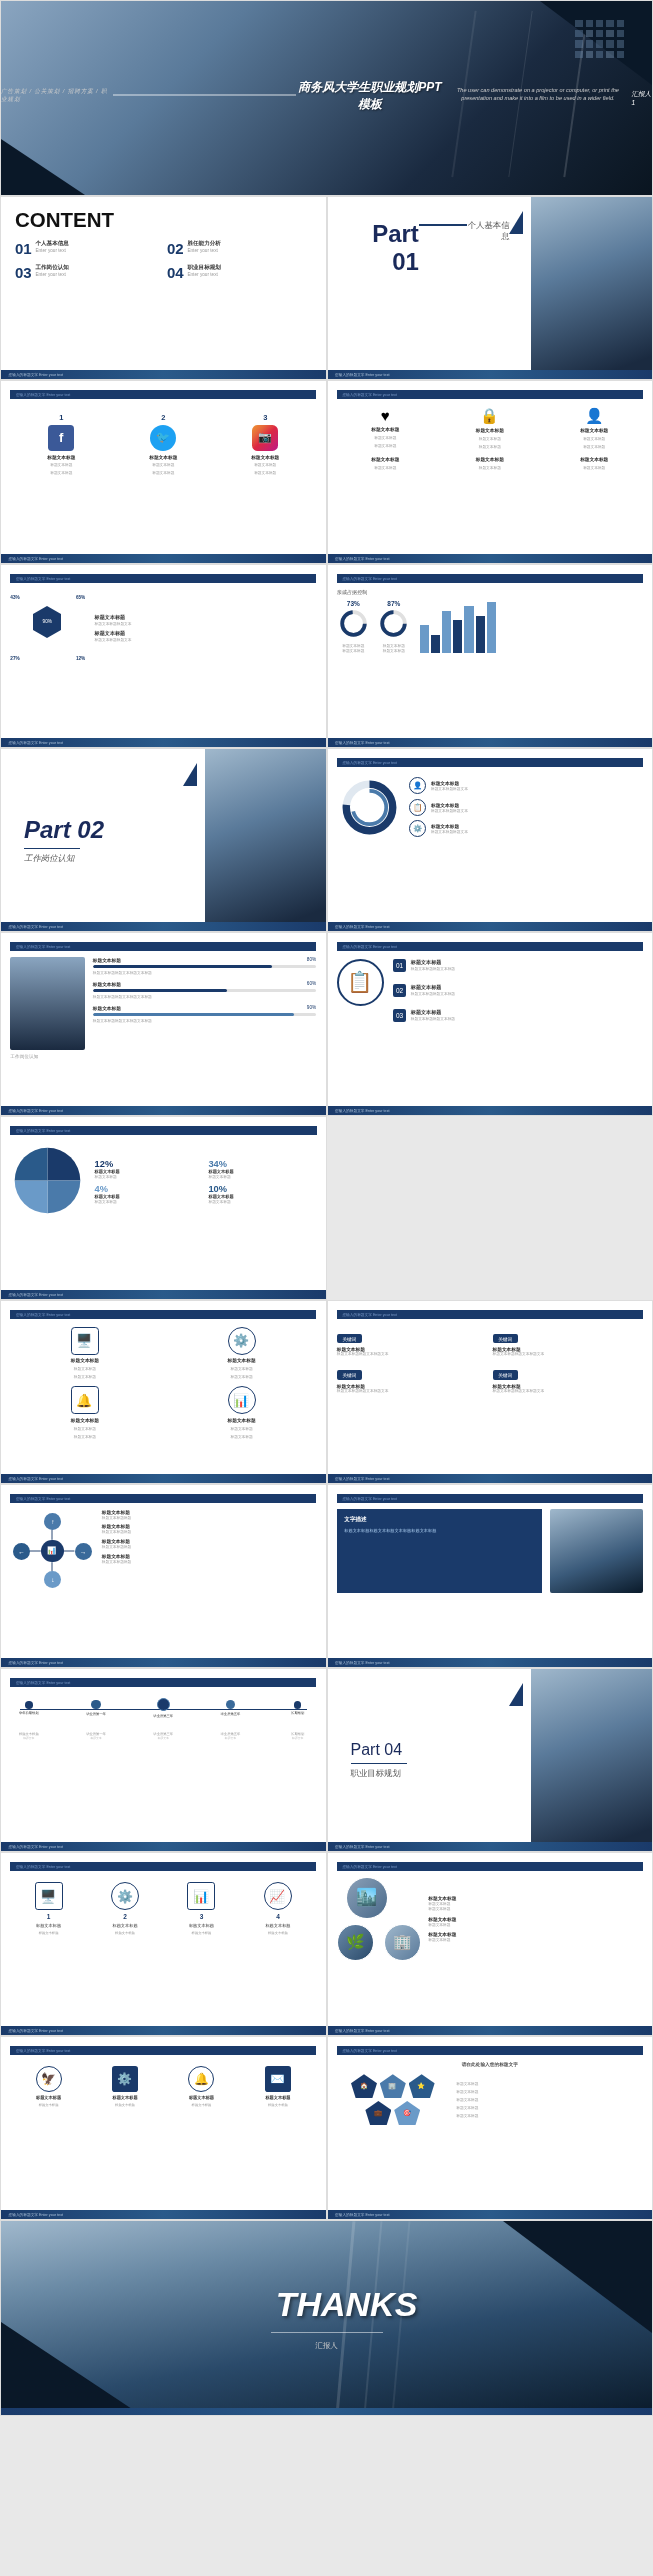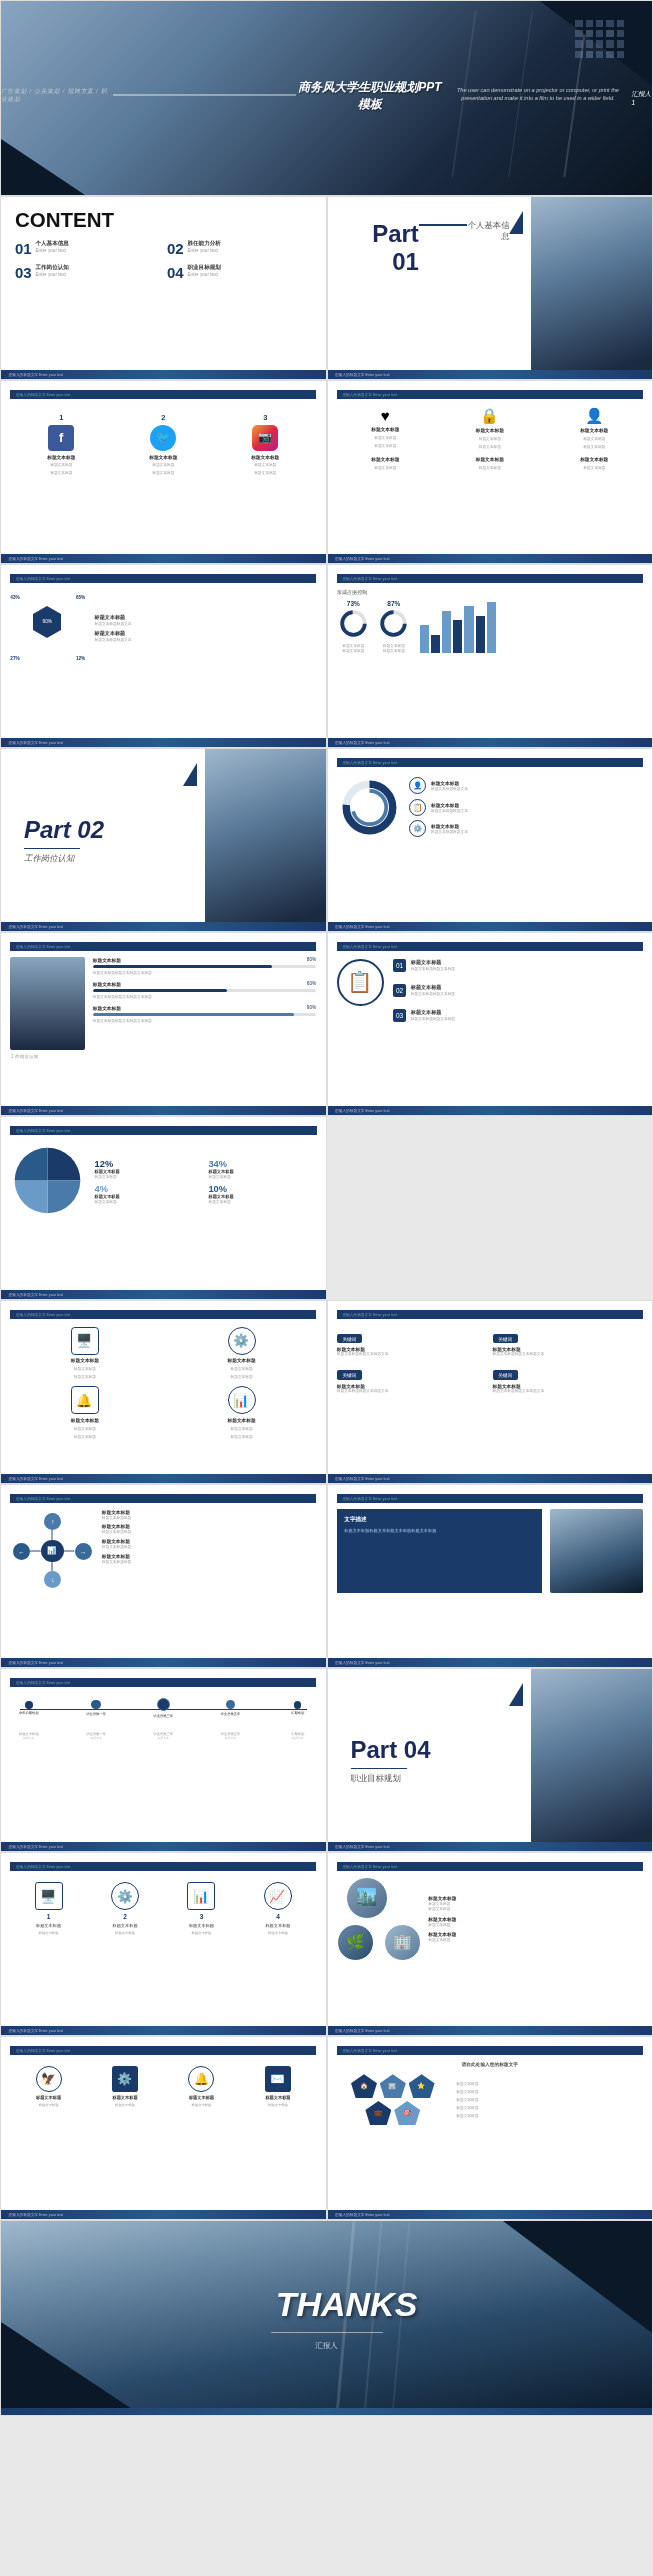--- a/index.html
+++ b/index.html
@@ -837,21 +837,21 @@
       </div>
     </div>
 
     <div class="slide">
       <div class="building-bg">
         <div class="building-bg-inner"></div>
       </div>
       <div style="position:absolute;right:121px;top:0;width:0;height:0;border-style:solid;border-width:184px 23px 0 0;border-color:#fff transparent transparent transparent;"></div>
       <div style="position:absolute;top:14px;right:129px;width:0;height:0;border-style:solid;border-width:0 0 23px 14px;border-color:transparent transparent #1a3a6a transparent;"></div>
       <div style="position:absolute;left:0;top:0;width:205px;height:100%;display:flex;flex-direction:column;justify-content:center;padding:23px;">
-        <div style="font-size:24px;font-weight:bold;color:#1a2a5a;">Part 04</div>
+        <div style="font-size:16px;font-weight:normal;color:#1a2a5a;">Part 04</div>
         <div style="width:56px;height:1.9px;background:#1a3a6a;margin:3.7px 0;"></div>
         <div style="font-size:8.4px;color:#555;">职业目标规划</div>
       </div>
       <div class="slide-footer">
         <span class="slide-footer-text">您输入的标题文字 Enter your text</span>
       </div>
     </div>
   </div>
 
   <div class="slide-row">

